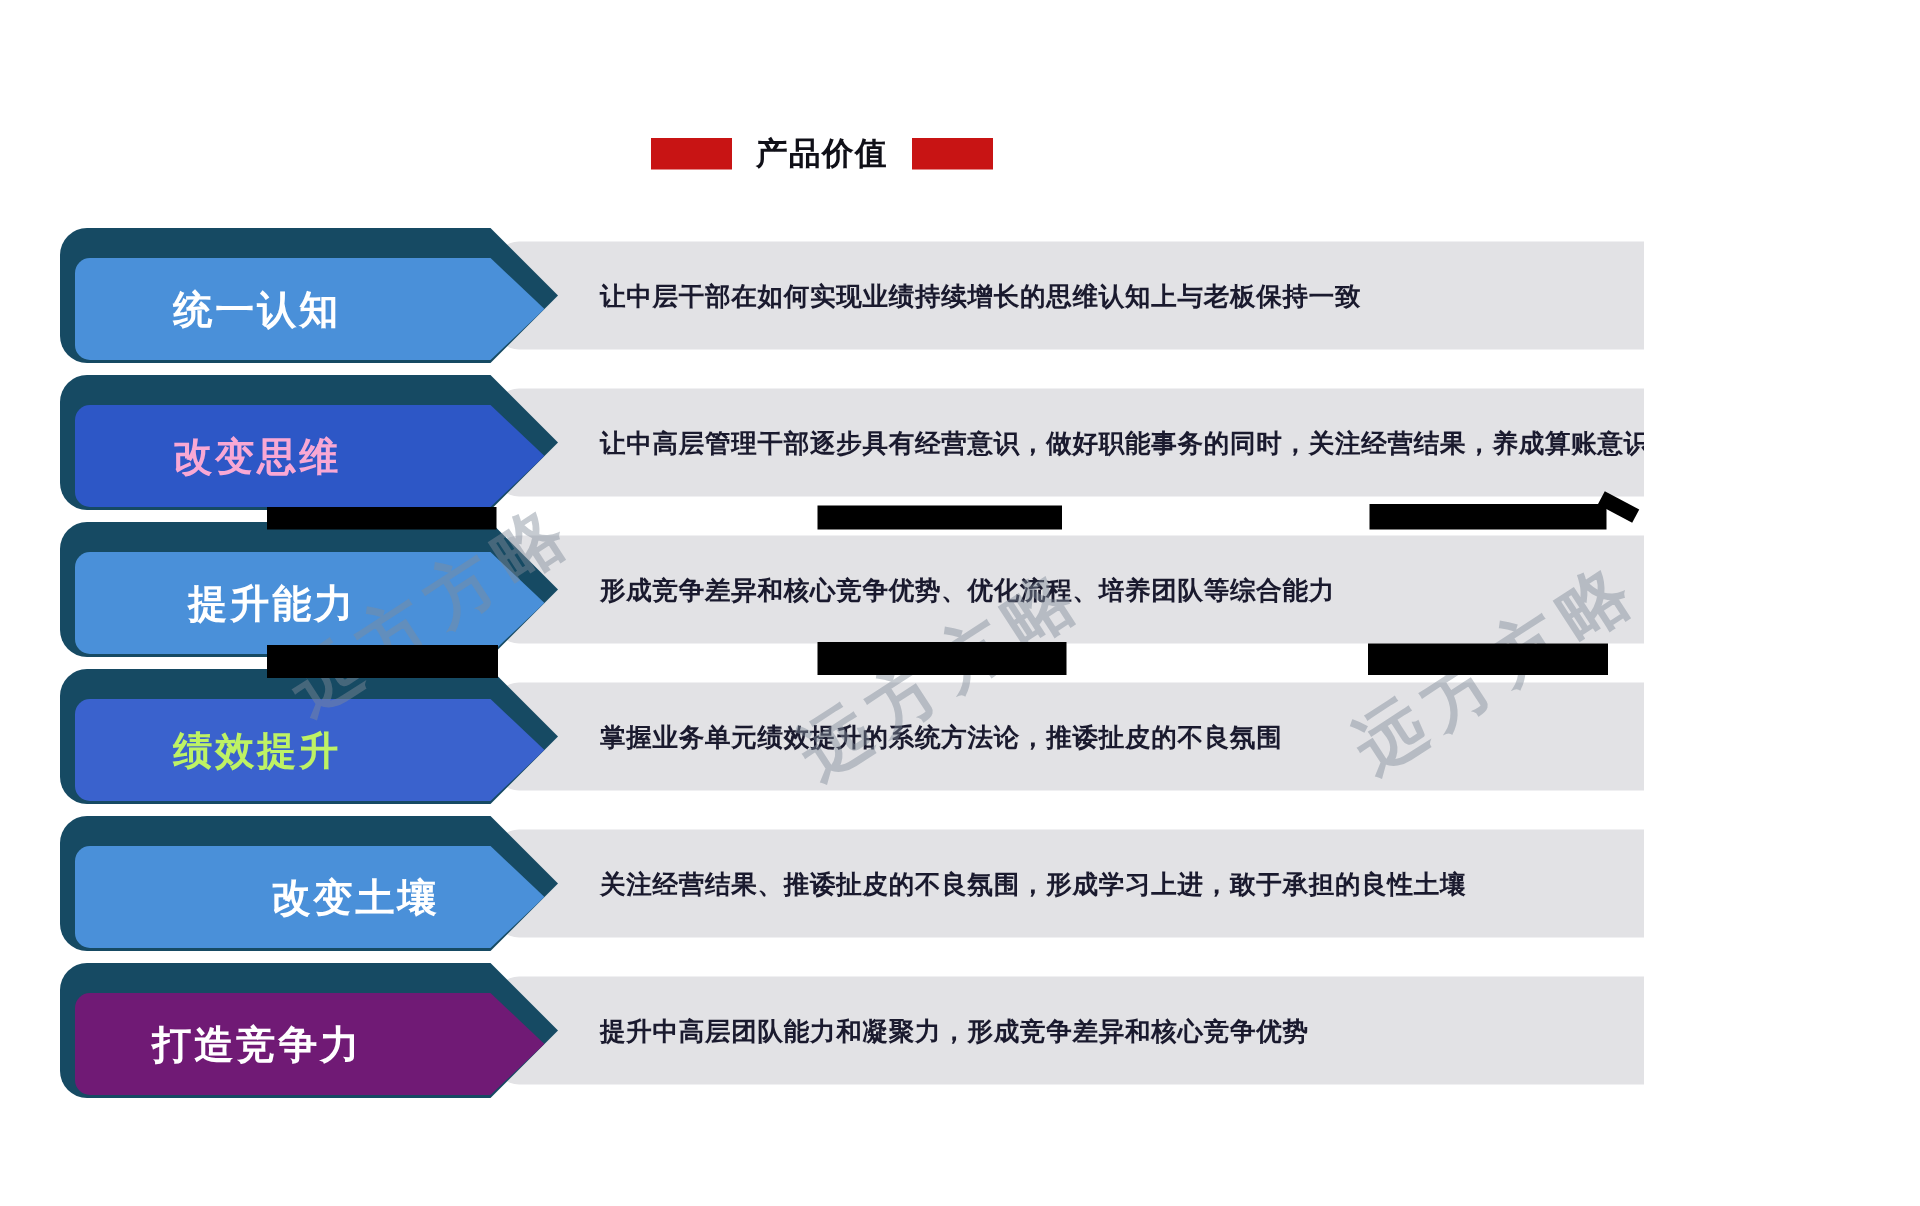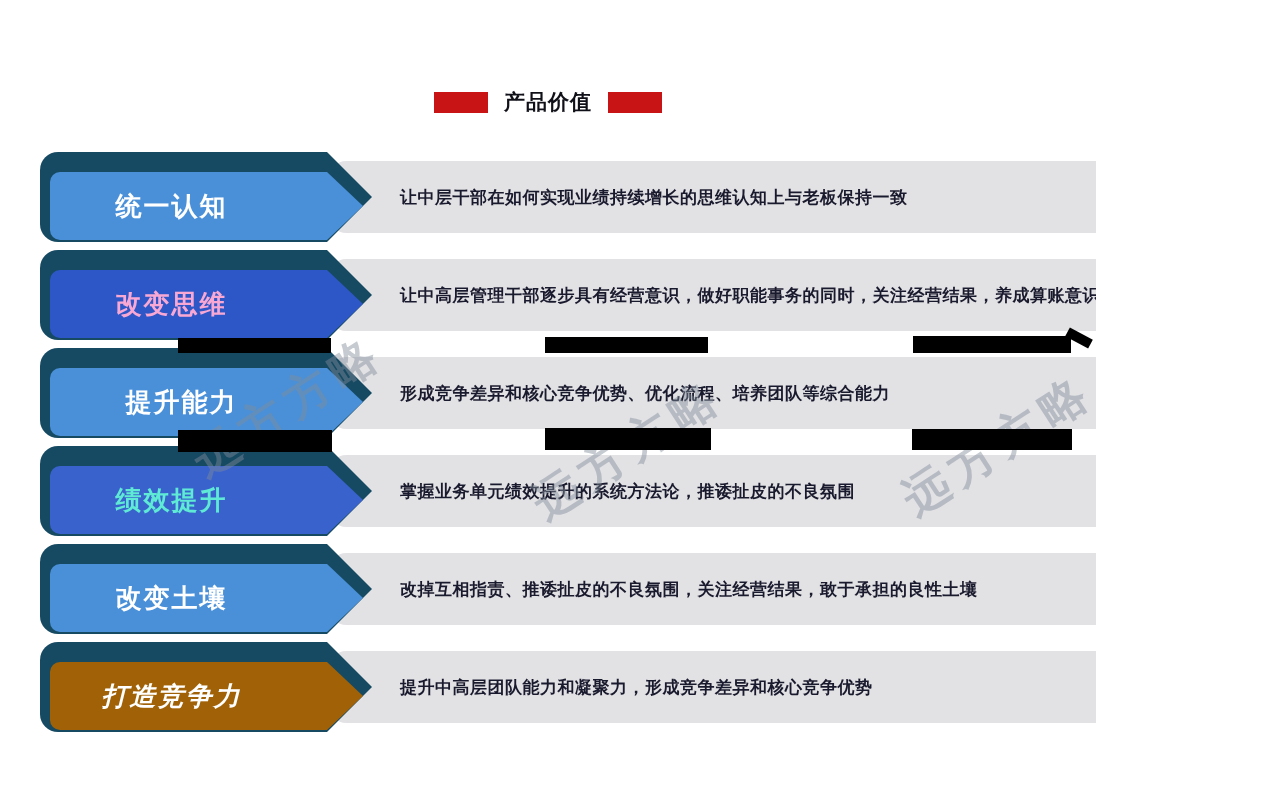--- a/index.html
+++ b/index.html
@@ -89,42 +89,42 @@
       </div>
     </div>
   </div>
 
   <div class="row">
     <div class="gray-bar">
       <span class="desc">掌握业务单元绩效提升的系统方法论，推诿扯皮的不良氛围</span>
     </div>
     <div class="arrow-outer">
       <div class="arrow-inner" style="background: rgb(58, 98, 205);">
-        <span class="arrow-label" style="color: #5eead4; text-align: center;">绩效提升</span>
+        <span class="arrow-label" style="color: #bef264; text-align: center;">绩效提升</span>
       </div>
     </div>
   </div>
 
   <div class="row">
     <div class="gray-bar">
-      <span class="desc">改掉互相指责、推诿扯皮的不良氛围，关注经营结果，敢于承担的良性土壤</span>
+      <span class="desc">关注经营结果、推诿扯皮的不良氛围，形成学习上进，敢于承担的良性土壤</span>
     </div>
     <div class="arrow-outer">
-      <div class="arrow-inner" style="background: rgb(74, 144, 217);">
+      <div class="arrow-inner" style="background: rgb(74, 144, 217); justify-content: flex-end;">
         <span class="arrow-label" style="color: rgb(255, 255, 255);">改变土壤</span>
       </div>
     </div>
   </div>
 
   <div class="row">
     <div class="gray-bar">
       <span class="desc">提升中高层团队能力和凝聚力，形成竞争差异和核心竞争优势</span>
     </div>
     <div class="arrow-outer">
-      <div class="arrow-inner" style="background: #a16207; font-style: italic;">
+      <div class="arrow-inner" style="background: #701a75;">
         <span class="arrow-label" style="color: rgb(255, 255, 255);">打造竞争力</span>
       </div>
     </div>
   </div>
 </div>
 
   <span class="watermark wm1">远方方略</span>
   <span class="watermark wm2">远方方略</span>
   <span class="watermark wm3">远方方略</span>
 

